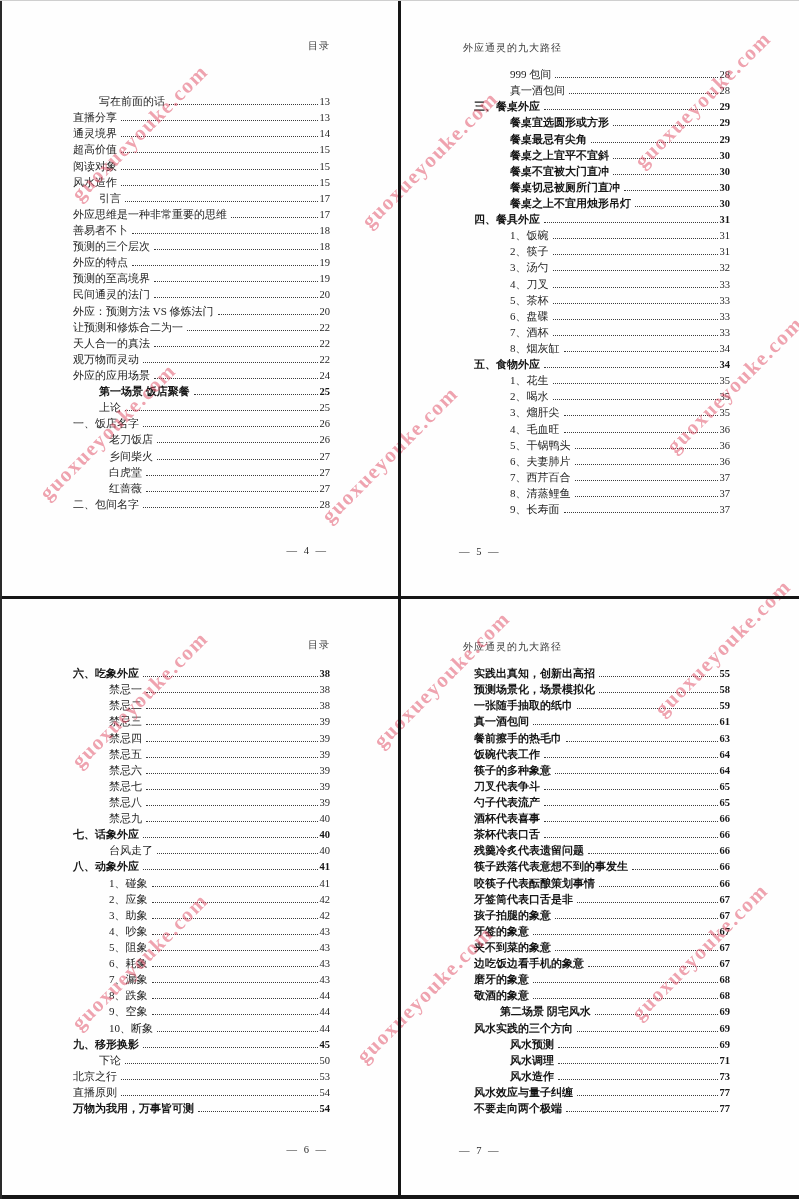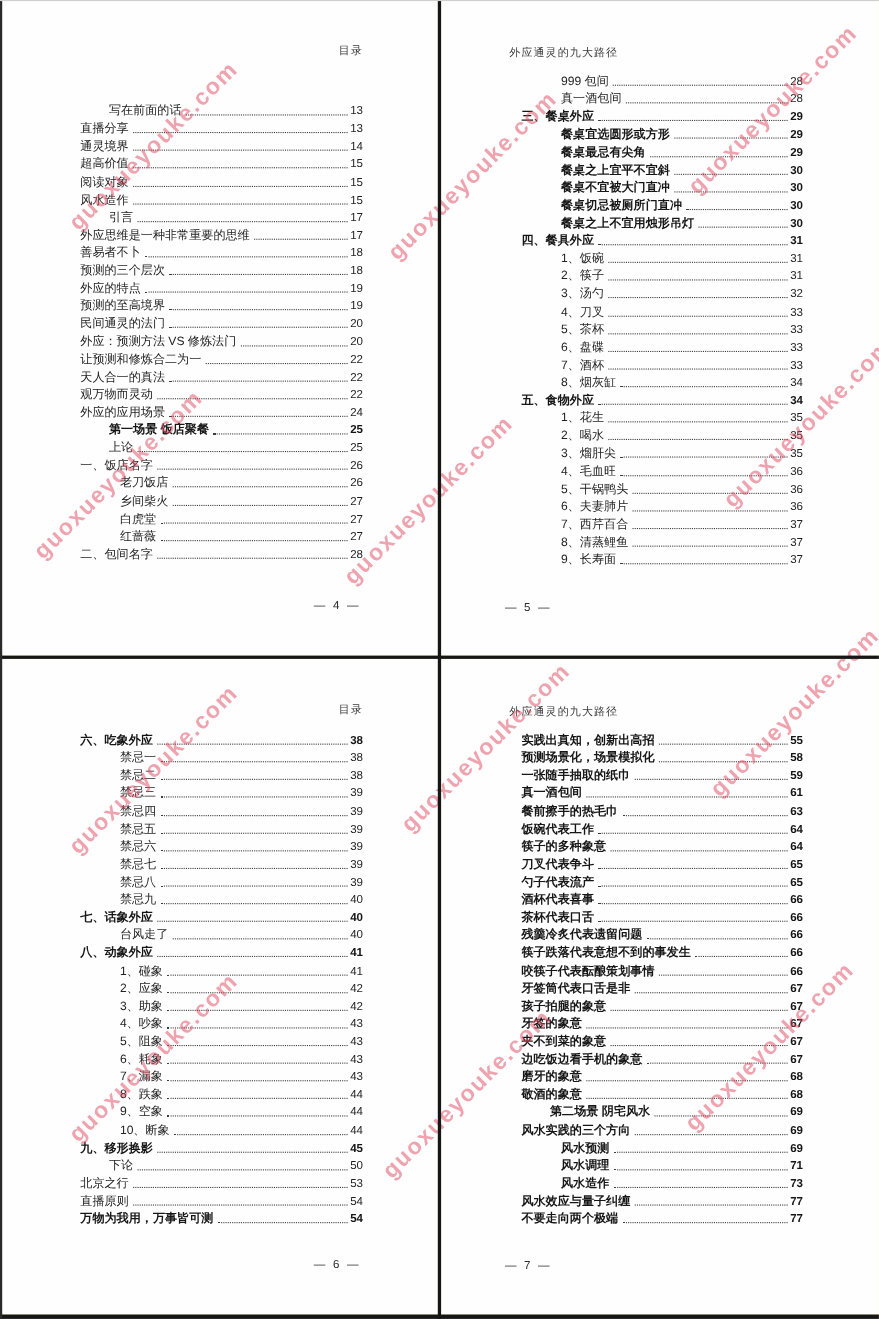--- a/index.html
+++ b/index.html
@@ -1,18 +1,18 @@
 <!DOCTYPE html>
 <html><head>
 <meta charset="utf-8">
 <style>
   html,body{margin:0;padding:0;background:#e8e8e8;}
   .canvas{
     position:relative;width:799px;height:1199px;background:#fef9c3;overflow:hidden;
-    font-family:Liberation Sans, sans-serif;color:#232323;
+    font-family:Liberation Serif, serif;color:#232323;
   }
   .page{position:absolute;background:#fefefe;z-index:1;}
   .p-tl{left:0;top:0;width:399px;height:596px;}
   .p-tr{left:401px;top:0;width:398px;height:596px;}
   .p-bl{left:0;top:599px;width:399px;height:596px;}
   .p-br{left:401px;top:599px;width:398px;height:596px;}
 
   .hdr{position:absolute;font-size:10px;color:#3a3a3a;letter-spacing:1px;}
   .hdr-r{right:69px;top:39px;}
   .hdr-l{left:62px;top:41px;}

